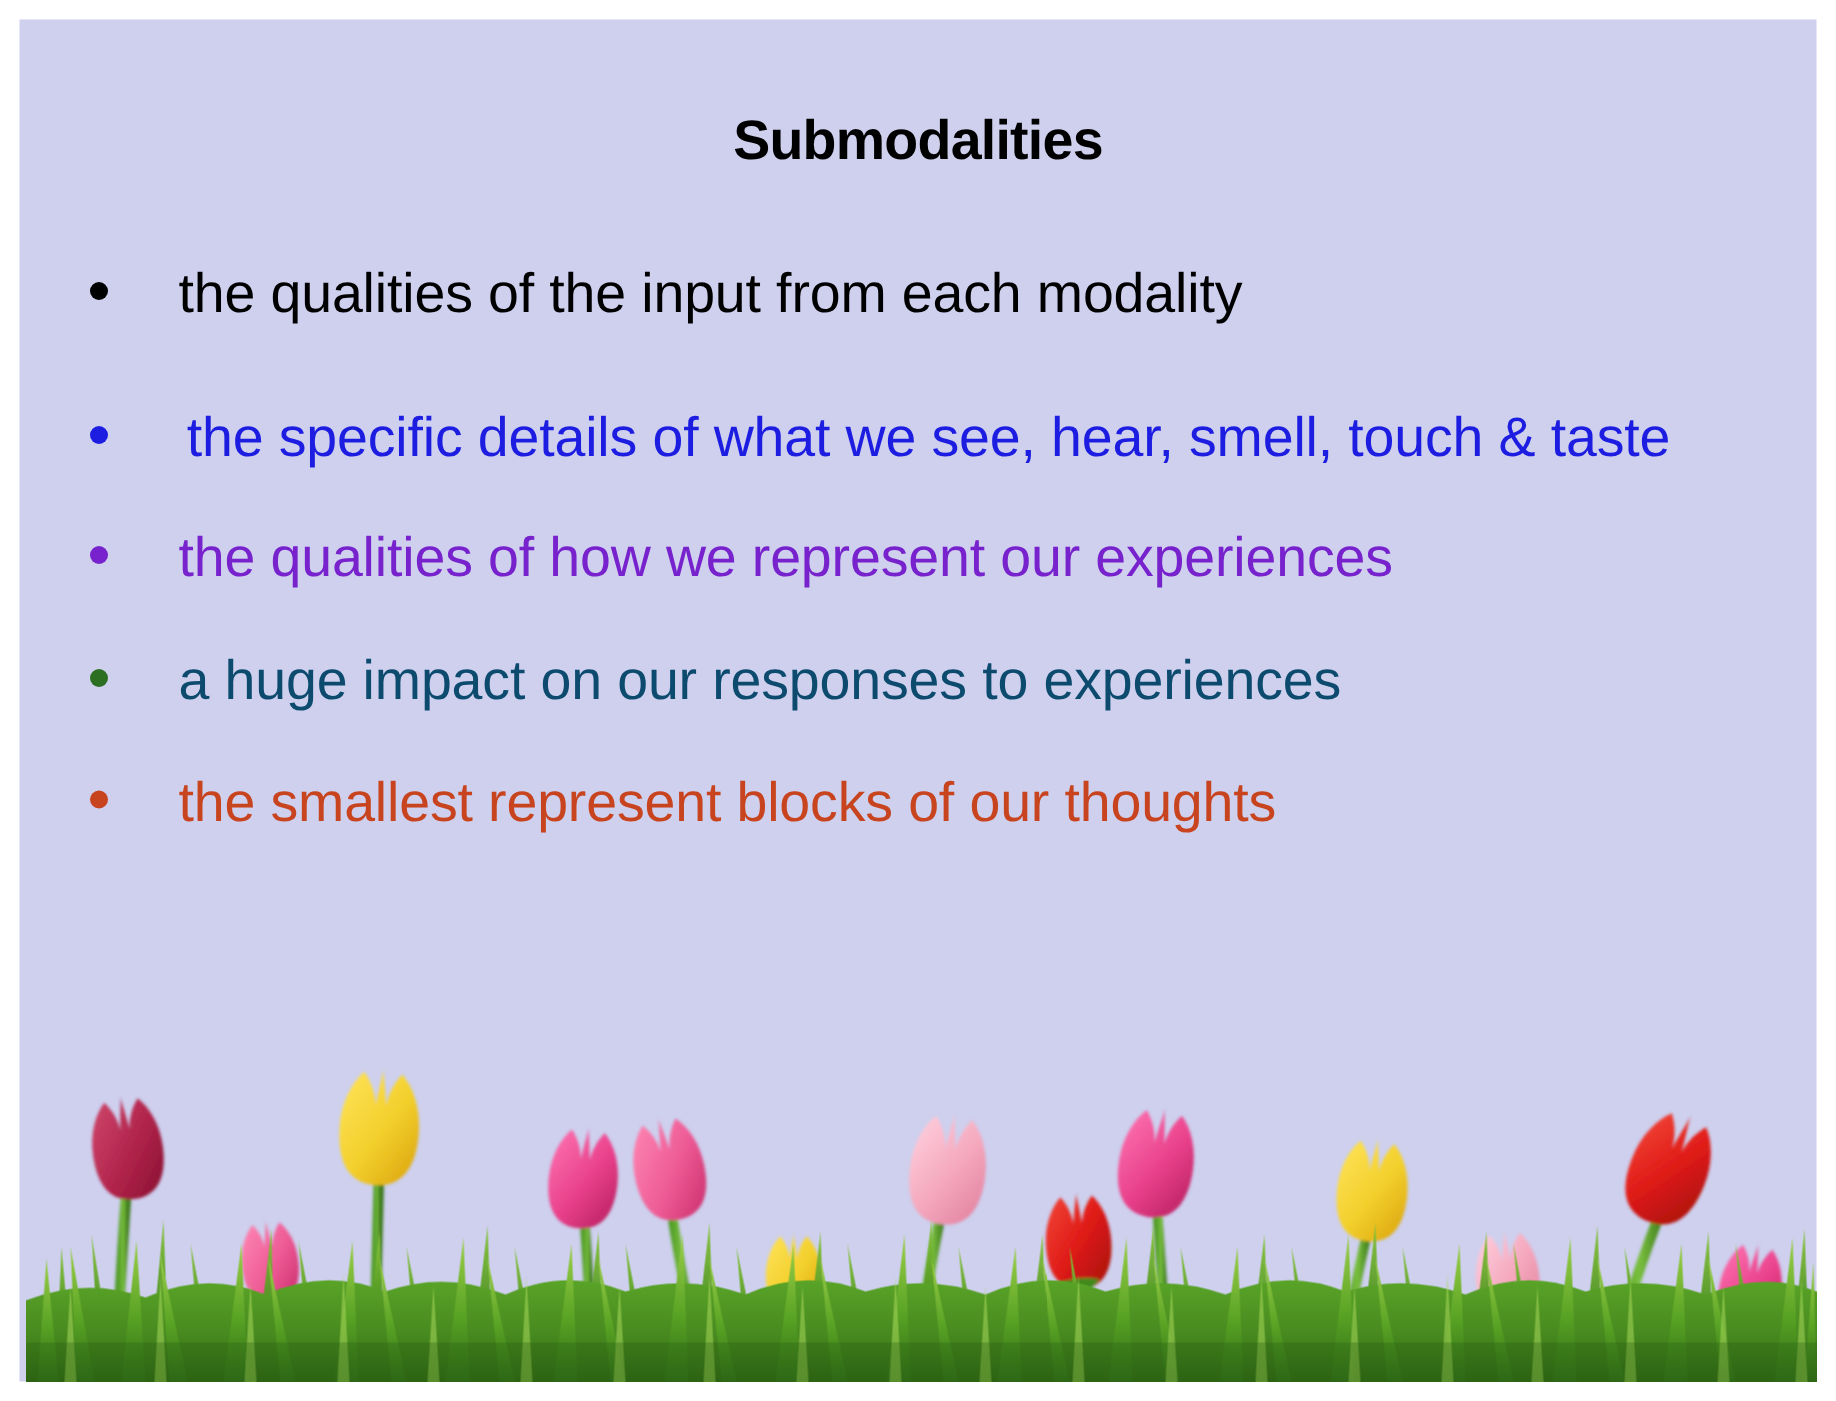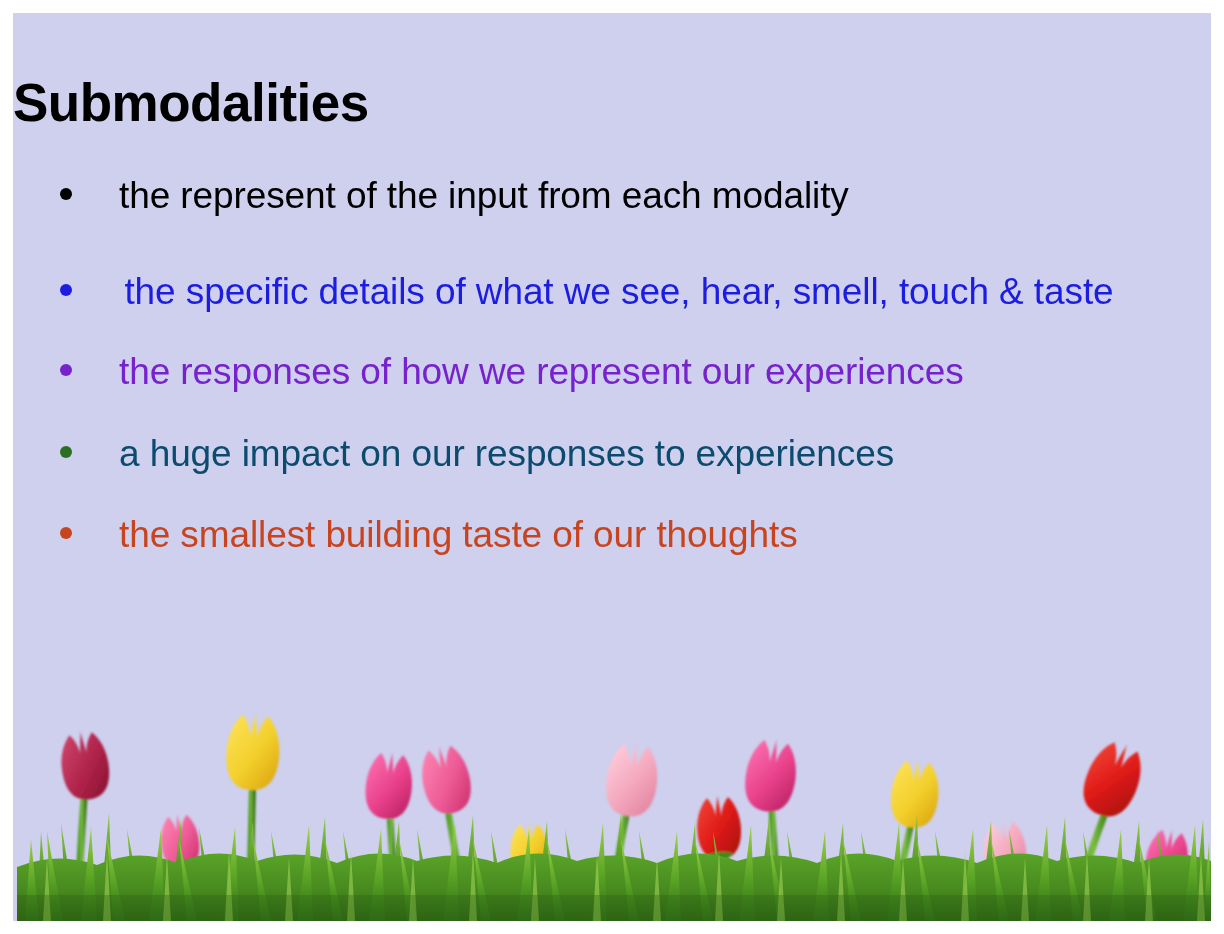--- a/index.html
+++ b/index.html
@@ -23,21 +23,22 @@
     background: #ced0ee;
     overflow: hidden;
   }
 
   
   .slide-title {
     position: absolute;
     left: 0;
     top: 62px;
     width: 1198px;
-    font-size: 53px;
+    text-align: center;
+    font-size: 37px;
     font-weight: bold;
     color: #000000;
     letter-spacing: -0.5px;
     line-height: 1.05;
   }
 
   
   .bullet-list {
     position: absolute;
     left: 0;
@@ -98,41 +99,41 @@
 <body>
 
 <div class="slide-frame" style="background: rgb(206, 208, 238);">
 
   <div class="slide-title" style="color: rgb(0, 0, 0);">Submodalities</div>
 
   <div class="bullet-list">
 
     <div class="bullet-row row-0">
       <span class="bullet-dot" style="background: rgb(0, 0, 0);"></span>
-      <span class="bullet-text" style="color: rgb(0, 0, 0);">the represent of the input from each modality</span>
+      <span class="bullet-text" style="color: rgb(0, 0, 0);">the qualities of the input from each modality</span>
     </div>
 
     <div class="bullet-row row-1">
       <span class="bullet-dot" style="background: rgb(29, 29, 226);"></span>
       <span class="bullet-text" style="color: rgb(29, 29, 226); text-align: center;">the specific details of what we see, hear, smell, touch &amp; taste</span>
     </div>
 
     <div class="bullet-row row-2">
       <span class="bullet-dot" style="background: rgb(119, 34, 204);"></span>
-      <span class="bullet-text" style="color: rgb(119, 34, 204);">the responses of how we represent our experiences</span>
+      <span class="bullet-text" style="color: rgb(119, 34, 204);">the qualities of how we represent our experiences</span>
     </div>
 
     <div class="bullet-row row-3">
       <span class="bullet-dot" style="background: rgb(45, 111, 34);"></span>
       <span class="bullet-text" style="color: #0c4a6e;">a huge impact on our responses to experiences</span>
     </div>
 
     <div class="bullet-row row-4">
       <span class="bullet-dot" style="background: rgb(200, 68, 31);"></span>
-      <span class="bullet-text" style="color: rgb(200, 68, 31);">the smallest building taste of our thoughts</span>
+      <span class="bullet-text" style="color: rgb(200, 68, 31);">the smallest represent blocks of our thoughts</span>
     </div>
 
   </div>
 
   <div class="grass-band">
     <svg width="1194" height="240" viewBox="0 0 1194 240" xmlns="http://www.w3.org/2000/svg">
       <defs>
         <linearGradient id="gblade" x1="0" y1="1" x2="0" y2="0">
           <stop offset="0%" stop-color="#2f6b17"></stop>
           <stop offset="45%" stop-color="#58a324"></stop>

